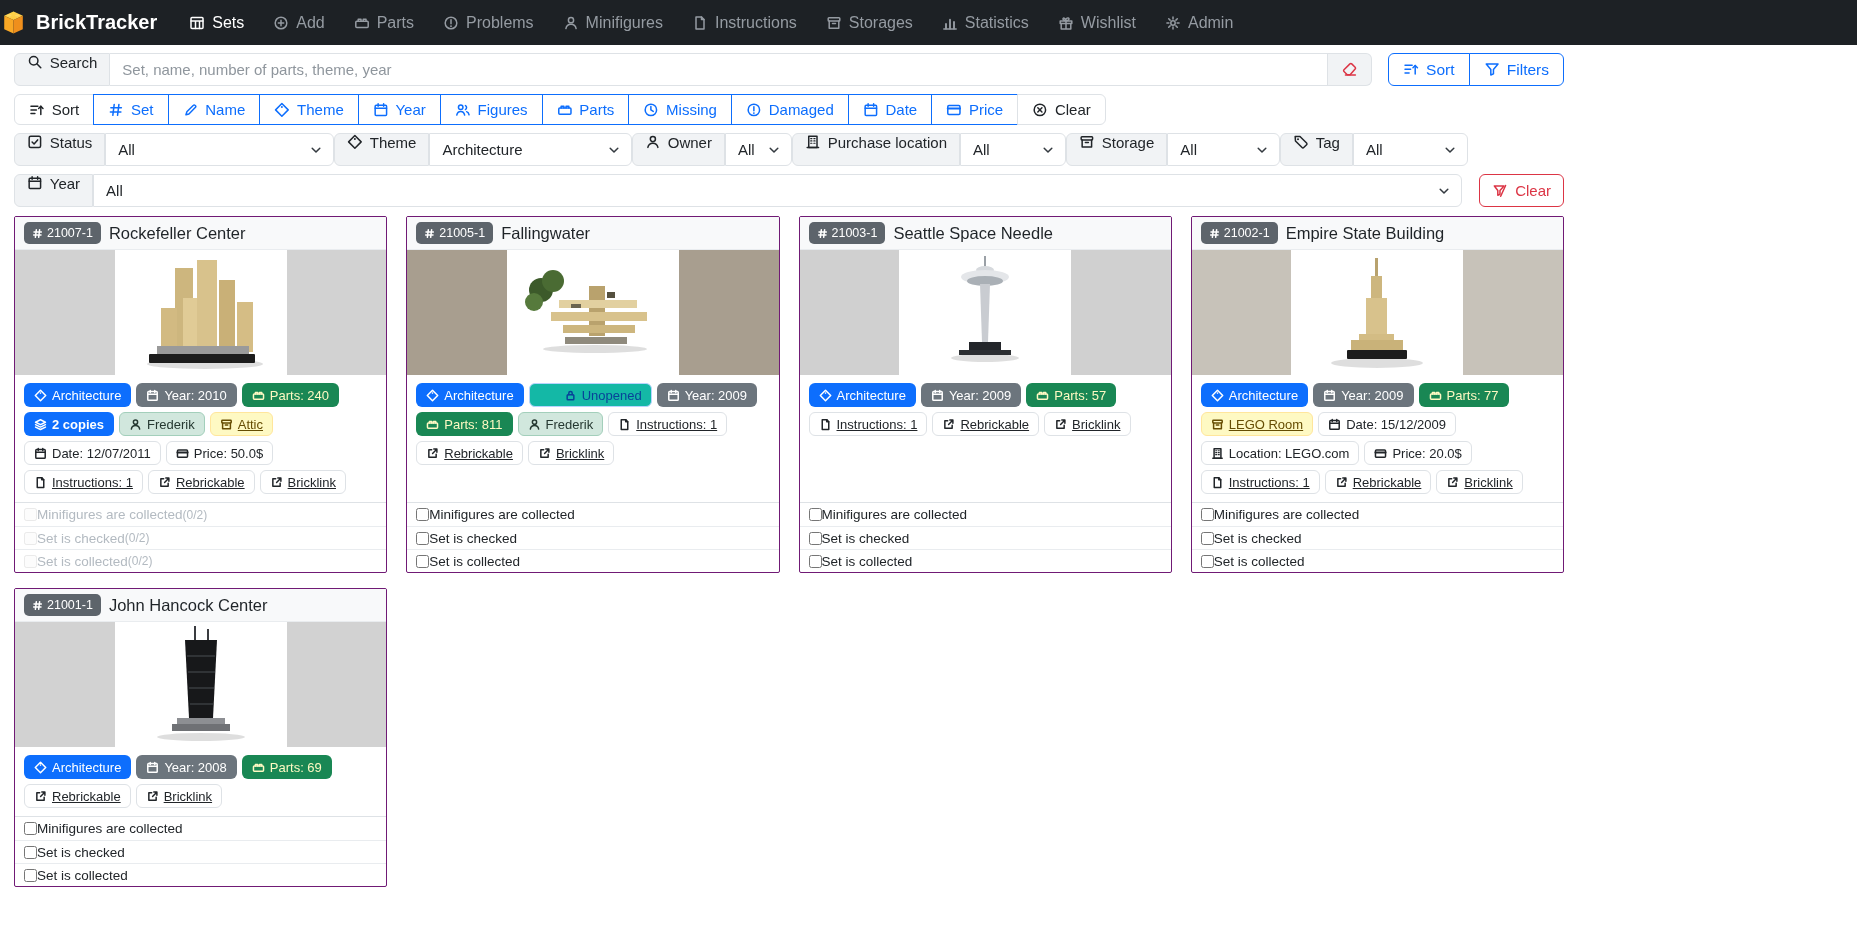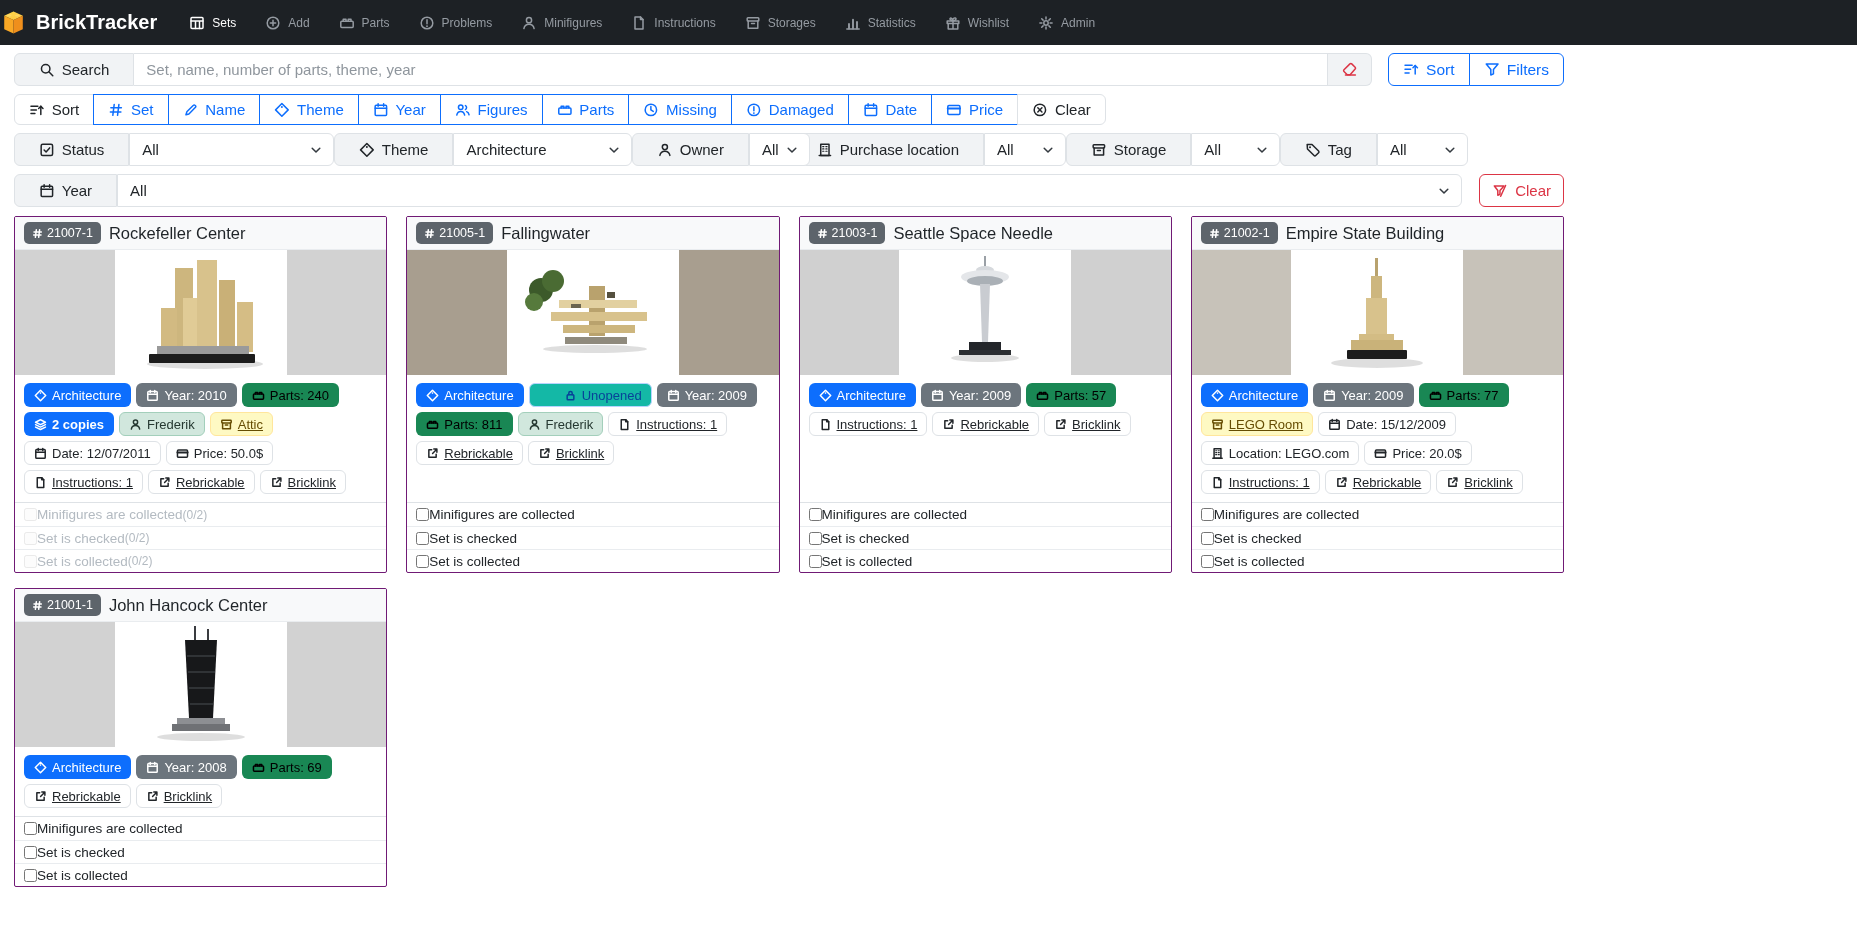--- a/index.html
+++ b/index.html
@@ -11,28 +11,28 @@
   .ic { width:1.05em; height:1.05em; flex:0 0 auto; }
   .ic path, .ic rect, .ic circle, .ic ellipse, .ic line, .ic polygon {
     vector-effect:non-scaling-stroke;
   }
   svg.ic { fill:none; stroke:currentColor; stroke-width:1.5; stroke-linecap:round; stroke-linejoin:round; }
 
   
   .navbar { height:45px; background:#1d2125; display:flex; align-items:center; }
   .brand { display:flex; align-items:center; gap:9px; color:#fff; font-size:20px; font-weight:600; margin-right:32px; cursor:pointer; }
   .nav-items { display:flex; align-items:center; }
-  .nav-item { display:flex; align-items:center; gap:7px; color:#959ba2; font-size:12px; margin-right:29px; cursor:pointer; white-space:nowrap; }
+  .nav-item { display:flex; align-items:center; gap:7px; color:#959ba2; font-size:16px; margin-right:29px; cursor:pointer; white-space:nowrap; }
   .nav-item.active { color:#ffffff; }
   .nav-item .ic { width:16px; height:16px; }
 
   
   .row { margin:8px 0 0 14px; width:1550px; display:flex; align-items:stretch; }
   .search-group { flex:1; display:flex; height:33px; }
-  .ig-label { background:#f1f3f5; border:1px solid #dee2e6; border-radius:6px 0 0 6px; display:flex; align-items:center; gap:7px; padding:0 24px; font-size:15px; color:#212529; }
+  .ig-label { background:#f1f3f5; border:1px solid #dee2e6; border-radius:6px 0 0 6px; display:flex; gap:7px; padding:0 12px; font-size:15px; color:#212529; }
   .search-input { flex:1; border:1px solid #dee2e6; border-left:0; padding:0 12px; font-size:15px; color:#212529; outline:none; font-family:inherit; }
   .search-input::placeholder { color:#8f969d; }
   .ig-eraser { background:#f1f3f5; border:1px solid #dee2e6; border-left:0; border-radius:0 6px 6px 0; width:44px; display:flex; align-items:center; justify-content:center; color:#dc3545; cursor:pointer; }
   .ig-eraser .ic { width:17px; height:17px; }
   .top-btns { display:flex; margin-left:16px; }
   .btn { display:inline-flex; align-items:center; justify-content:center; gap:7px; background:#fff; cursor:pointer; font-family:inherit; white-space:nowrap; }
   .tg-btn { height:33px; padding:0 14px; font-size:15.5px; color:#0d6efd; border:1px solid #0d6efd; }
   .tg-btn:first-child { border-radius:6px 0 0 6px; }
   .tg-btn:last-child { border-radius:0 6px 6px 0; margin-left:-1px; }
 
@@ -58,21 +58,21 @@
   .card-title { font-size:16.5px; color:#1f2428; }
   .card-img { height:125px; display:flex; justify-content:center; overflow:hidden; cursor:pointer; }
   .img-panel { width:172px; height:125px; background:#fff; flex:0 0 auto; }
   .backdrop { flex:1; }
   .badges { padding:8px 9px; display:flex; flex-wrap:wrap; gap:5px; flex:1; align-content:flex-start; }
   .bdg { display:inline-flex; align-items:center; gap:5px; font-size:13px; padding:0 9px; height:24px; border-radius:6px; border:1px solid transparent; line-height:1; white-space:nowrap; }
   .bdg .ic { width:13px; height:13px; }
   .bdg.blue { background:#0d6efd; color:#fff; }
   .bdg.blue-bold { background:#0d6efd; color:#fff; font-weight:700; }
   .bdg.gray { background:#6c757d; color:#fff; }
-  .bdg.green { background:#198754; color:#000000; }
+  .bdg.green { background:#198754; color:#fef9c3; }
   .bdg.lightblue { background:#14b8a6; border-color:#b6d4fe; color:#084298;padding-left:34px; }
   .bdg.lightgreen { background:#d1e7dd; border-color:#a3cfbb; color:#253831; }
   .bdg.yellow { background:#fef9c3; border-color:#ffe69c; color:#664d03; text-decoration:underline; cursor:pointer; }
   .bdg.outline { background:#fff; border-color:#dee2e6; color:#212529; }
   .bdg.outline-link { background:#fff; border-color:#dee2e6; color:#212529; text-decoration:underline; cursor:pointer; }
   .checks { border-top:1px solid #dee2e6; }
   .chk { display:flex; align-items:center; padding:0 9px; height:23px; font-size:13.5px; color:#212529; }
   .chk + .chk { border-top:1px solid #e9ecef; }
   .chk input { width:13px; height:13px; margin:0; }
   .chk.muted { color:#b3bac1; }

